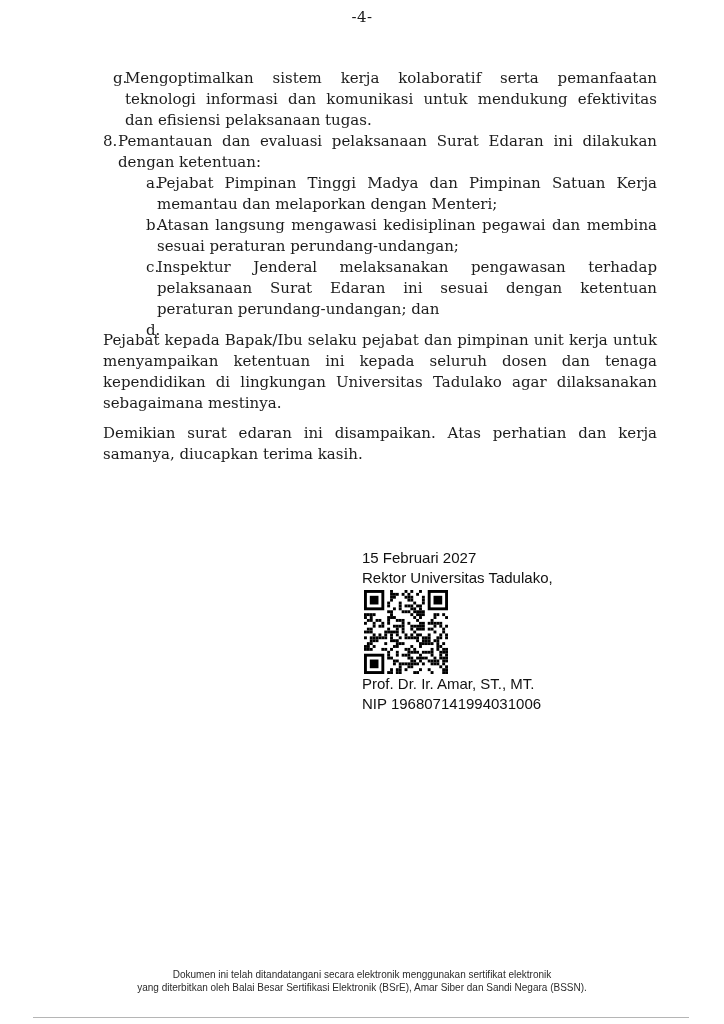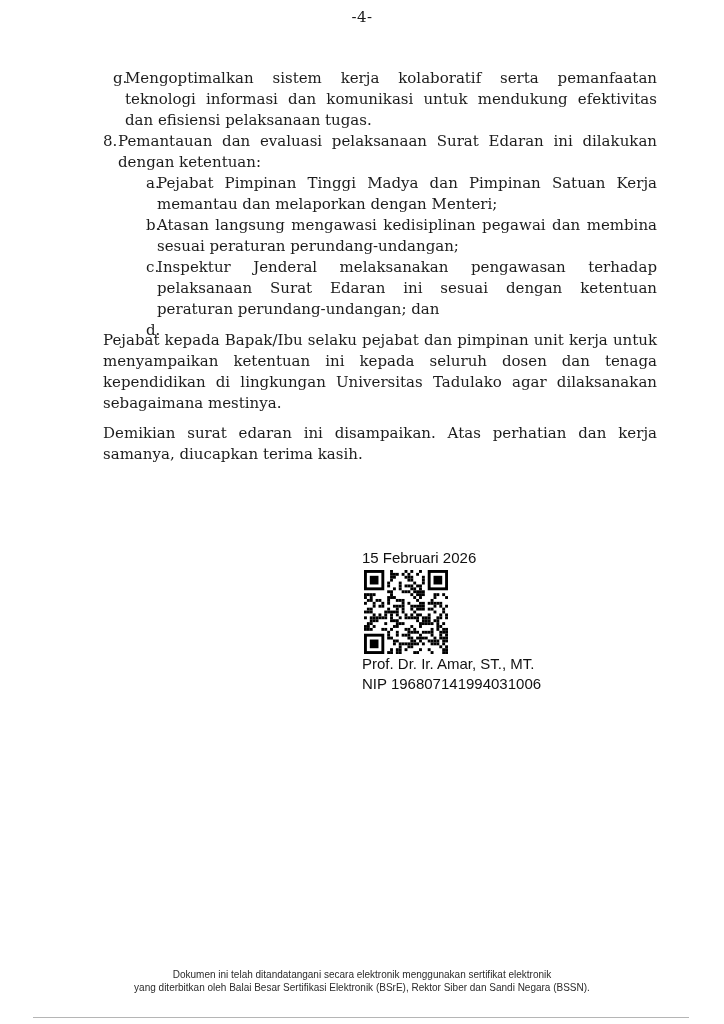--- a/index.html
+++ b/index.html
@@ -111,21 +111,22 @@
     <div class="li sub">
       <span class="marker">d.</span>
     </div>
 
     <p class="para para-1">Pejabat kepada Bapak/Ibu selaku pejabat dan pimpinan unit kerja untuk menyampaikan ketentuan ini kepada seluruh dosen dan tenaga kependidikan di lingkungan Universitas Tadulako agar dilaksanakan sebagaimana mestinya.</p>
     <p class="para para-2">Demikian surat edaran ini disampaikan. Atas perhatian dan kerja samanya, diucapkan terima kasih.</p>
 
   </div>
 
   <div class="signature">
-    <div>15 Februari 2026</div>
+    <div>15 Februari 2027</div>
+    <div>Rektor Universitas Tadulako,</div>
     <svg class="qr" id="qr-svg" width="88" height="84" viewBox="0 0 87 87" xmlns="http://www.w3.org/2000/svg">
         <rect x="27" y="0" width="3" height="3" fill="#000"></rect>
         <rect x="42" y="0" width="3" height="3" fill="#000"></rect>
         <rect x="48" y="0" width="3" height="3" fill="#000"></rect>
         <rect x="57" y="0" width="3" height="3" fill="#000"></rect>
         <rect x="27" y="3" width="3" height="3" fill="#000"></rect>
         <rect x="30" y="3" width="3" height="3" fill="#000"></rect>
         <rect x="33" y="3" width="3" height="3" fill="#000"></rect>
         <rect x="39" y="3" width="3" height="3" fill="#000"></rect>
         <rect x="45" y="3" width="3" height="3" fill="#000"></rect>
@@ -416,18 +417,18 @@
         <rect x="0" y="66" width="21" height="21" fill="#000"></rect>
         <rect x="3" y="69" width="15" height="15" fill="#fff"></rect>
         <rect x="6" y="72" width="9" height="9" fill="#000"></rect>
       </svg>
     <div class="sig-name">Prof. Dr. Ir. Amar, ST., MT.</div>
     <div>NIP 196807141994031006</div>
   </div>
 
   <div class="footer">
     <div>Dokumen ini telah ditandatangani secara elektronik menggunakan sertifikat elektronik</div>
-    <div>yang diterbitkan oleh Balai Besar Sertifikasi Elektronik (BSrE), Rektor Siber dan Sandi Negara (BSSN).</div>
+    <div>yang diterbitkan oleh Balai Besar Sertifikasi Elektronik (BSrE), Amar Siber dan Sandi Negara (BSSN).</div>
   </div>
 
   <div class="footer-rule"></div>
 
 </div>
 
 </body></html>

